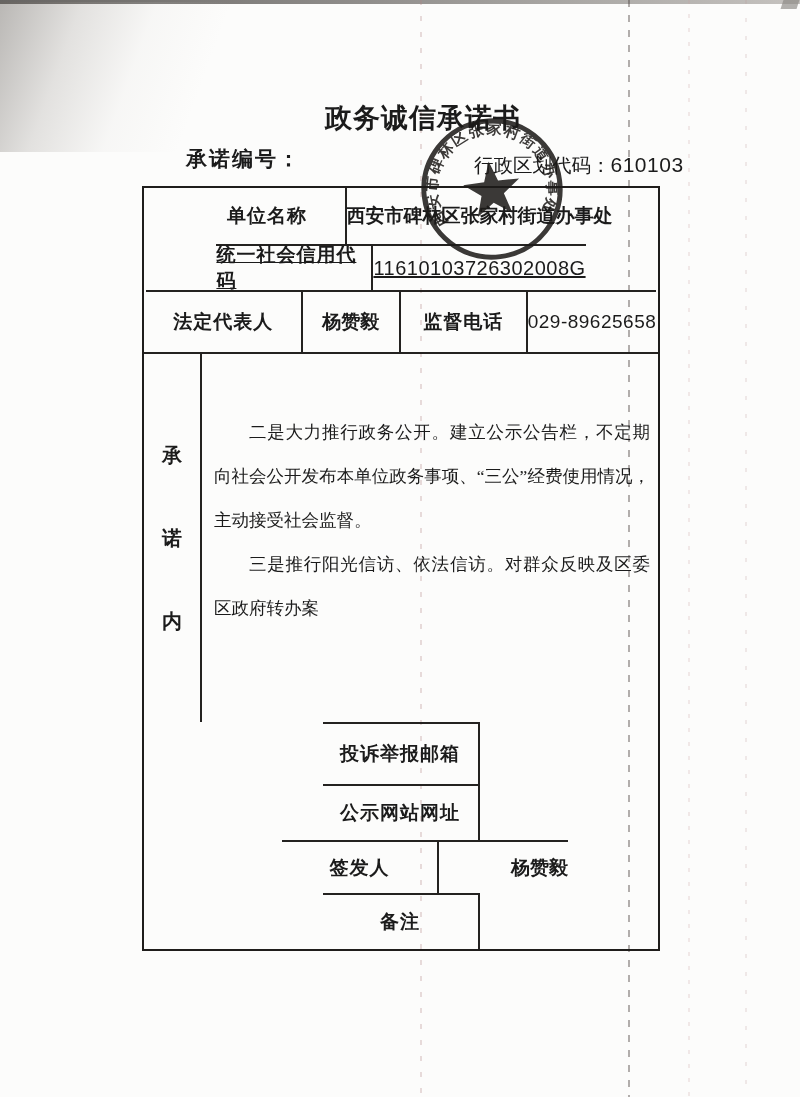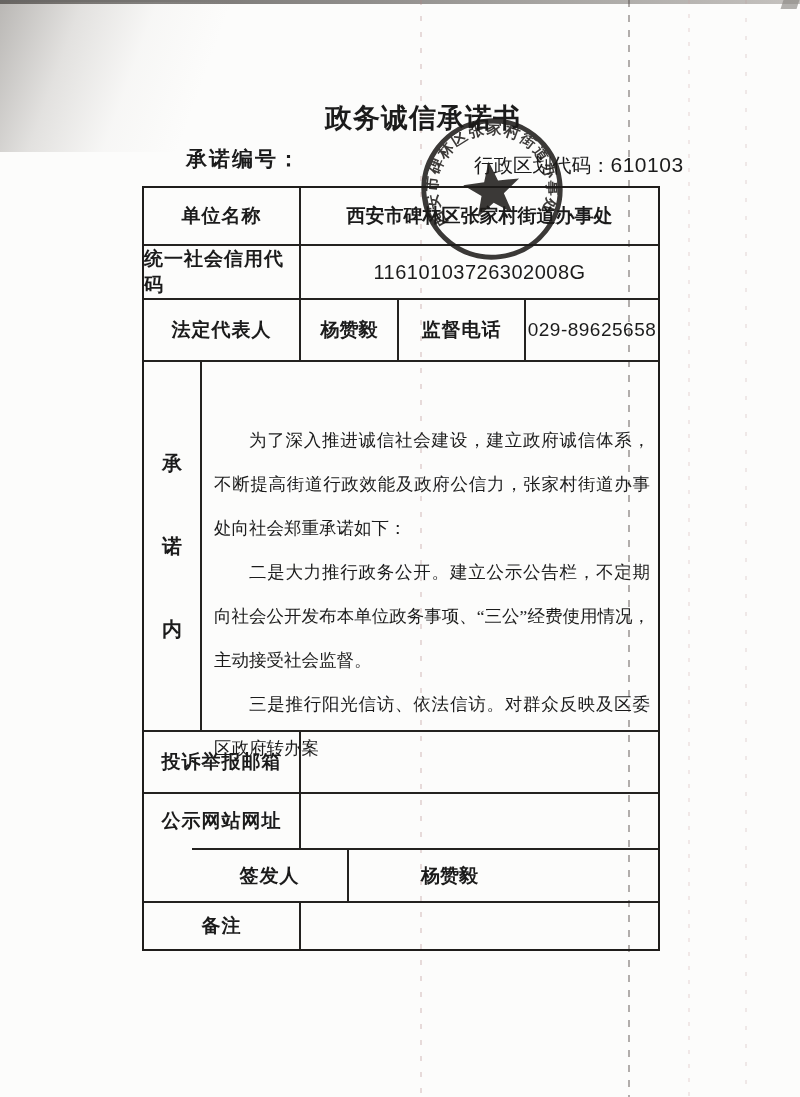--- a/index.html
+++ b/index.html
@@ -25,30 +25,30 @@
   .doc-title{position:absolute;left:263px;top:100px;width:320px;text-align:center;
     font-size:27px;font-weight:bold;letter-spacing:1px;}
   .commit-no{position:absolute;left:186px;top:145px;font-size:21px;font-weight:bold;letter-spacing:2px;}
   .admin-code{position:absolute;left:474px;top:152px;font-size:19.5px;white-space:nowrap;}
   .admin-code .num{font-family:"Liberation Sans","DejaVu Sans",sans-serif;font-size:21px;letter-spacing:.5px;margin-top:41px;}
   
   .seal{position:absolute;left:413px;top:110px;width:158px;height:158px;
     opacity:.86;transform:rotate(-7deg);z-index:5;}
   
   .doc-table{position:absolute;left:142px;top:186px;width:518px;height:765px;
-    border:2.5px solid #1f1d1b;box-sizing:border-box;display:flex;flex-direction:column;background:transparent;}
+    border:2.5px solid #1f1d1b;box-sizing:border-box;display:flex;flex-direction:column;background:transparent;align-items:center;}
   .trow{display:flex;border-top:2px solid #242220;box-sizing:border-box;}
   .trow:first-child{border-top:none;}
   .cell{box-sizing:border-box;border-left:2px solid #242220;display:flex;align-items:center;justify-content:center;}
   .cell:first-child{border-left:none;}
   .lab{width:155px;flex:0 0 155px;font-weight:bold;font-size:19px;letter-spacing:1px;}
   .val{flex:1;font-size:19px;}
   .bold{font-weight:bold;}
   .mono-num{font-family:"Liberation Sans","DejaVu Sans",sans-serif;letter-spacing:.5px;}
-  .r1{height:56px;} .r2{height:54px;} .r3{height:62px;} .r4{height:370px;}
+  .r1{height:56px;} .r2{height:46px;text-decoration:underline;} .r3{height:62px;} .r4{height:370px;}
   .r5{height:62px;} .r6{height:56px;} .r7{height:53px;margin-left:48px;} .r8{flex:1;}
   .c-name{width:98px;flex:0 0 98px;font-weight:bold;font-size:19px;}
   .c-phl{width:127px;flex:0 0 127px;font-weight:bold;font-size:19px;letter-spacing:1px;}
   .c-ph{flex:1;font-size:19px;}
   .vlab{width:56px;flex:0 0 56px;display:flex;flex-direction:column;align-items:center;justify-content:center;gap:56px;
     font-weight:bold;font-size:20px;}
   .content-cell{flex:1;display:block;padding:56px 8px 0 12px;font-size:17.5px;line-height:44px;text-align:justify;}
   .content-cell p{margin:0;text-indent:2em;}
   .issue-val{flex:1;display:flex;align-items:center;justify-content:flex-start;padding-left:72px;gap:30px;font-size:19px;}
 </style>
@@ -95,21 +95,20 @@
     <div class="cell c-ph mono-num">029-89625658</div>
   </div>
 
   <div class="trow r4">
     <div class="cell vlab">
       <span>承</span>
       <span>诺</span>
       <span>内</span>
     </div>
     <div class="cell content-cell">
-      <p>为了深入推进诚信社会建设，建立政府诚信体系，不断提高街道行政效能及政府公信力，张家村街道办事处向社会郑重承诺如下：</p>
       <p>二是大力推行政务公开。建立公示公告栏，不定期向社会公开发布本单位政务事项、“三公”经费使用情况，主动接受社会监督。</p>
       <p>三是推行阳光信访、依法信访。对群众反映及区委区政府转办案</p>
     </div>
   </div>
 
   <div class="trow r5">
     <div class="cell lab">投诉举报邮箱</div>
     <div class="cell val"></div>
   </div>
 

